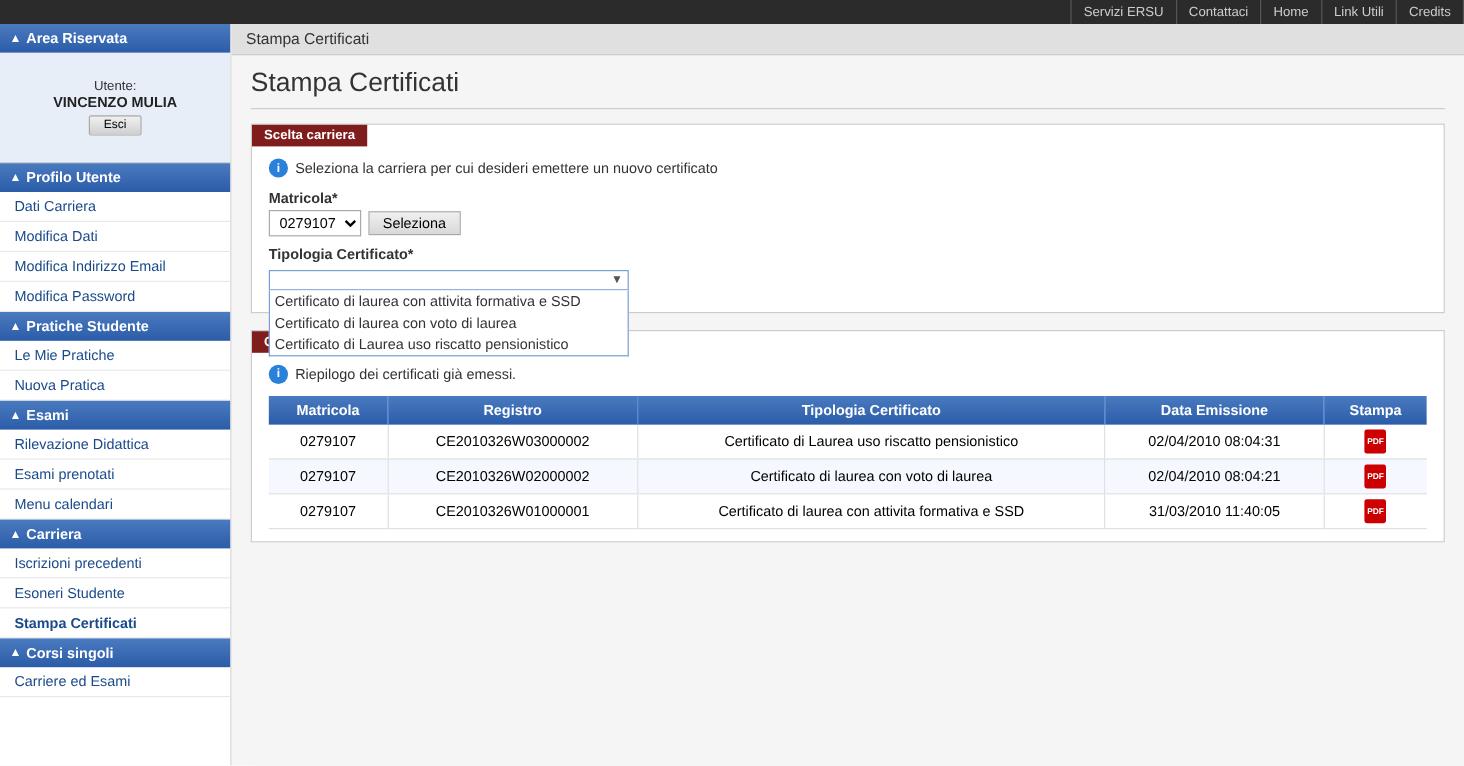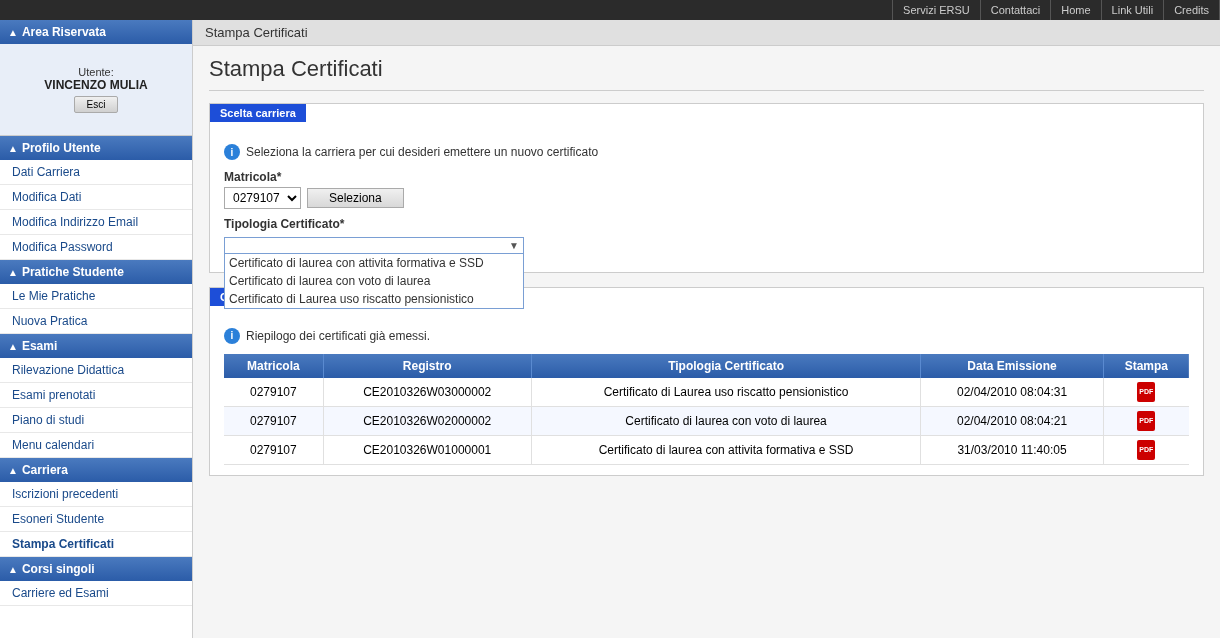--- a/index.html
+++ b/index.html
@@ -111,25 +111,25 @@
     }
 
     
     .panel {
       background: #fff;
       border: 1px solid #ccc;
       margin-bottom: 14px;
     }
     .panel-tab {
       display: inline-block;
-      background: #1d4ed8;
+      background: #7f1d1d;
       color: #fff;
       font-size: 11px;
       padding: 3px 10px;
-      margin-bottom: 12px;
+      margin-bottom: 0;
       font-weight: bold;
     }
     .panel-body {
       padding: 10px 14px;
     }
 
     .info-row {
       display: flex;
       align-items: center;
       gap: 6px;
@@ -156,21 +156,21 @@
     .matricola-row { display: flex; align-items: center; gap: 6px; }
     .matricola-select {
       border: 1px solid #aaa;
       padding: 2px 4px;
       font-size: 12px;
       background: #fff;
     }
     .seleziona-btn {
       background: linear-gradient(to bottom, #f0f0f0, #d8d8d8);
       border: 1px solid #aaa;
-      padding: 2px 21px;
+      padding: 2px 11px;
       cursor: pointer;
       font-size: 12px;
     }
 
     
     .dropdown-container {
       position: relative;
       display: inline-block;
     }
     .dropdown-header {
@@ -293,21 +293,20 @@
     </div>
     <a class="sidebar-item">Le Mie Pratiche</a>
     <a class="sidebar-item">Nuova Pratica</a>
 
     <div class="sidebar-section-header">
       <span class="arrow">▲</span>
       <span>Esami</span>
     </div>
     <a class="sidebar-item">Rilevazione Didattica</a>
     <a class="sidebar-item">Esami prenotati</a>
-    <a class="sidebar-item">Piano di studi</a>
     <a class="sidebar-item">Menu calendari</a>
 
     <div class="sidebar-section-header">
       <span class="arrow">▲</span>
       <span>Carriera</span>
     </div>
     <a class="sidebar-item">Iscrizioni precedenti</a>
     <a class="sidebar-item">Esoneri Studente</a>
     <a class="sidebar-item active">Stampa Certificati</a>
 

